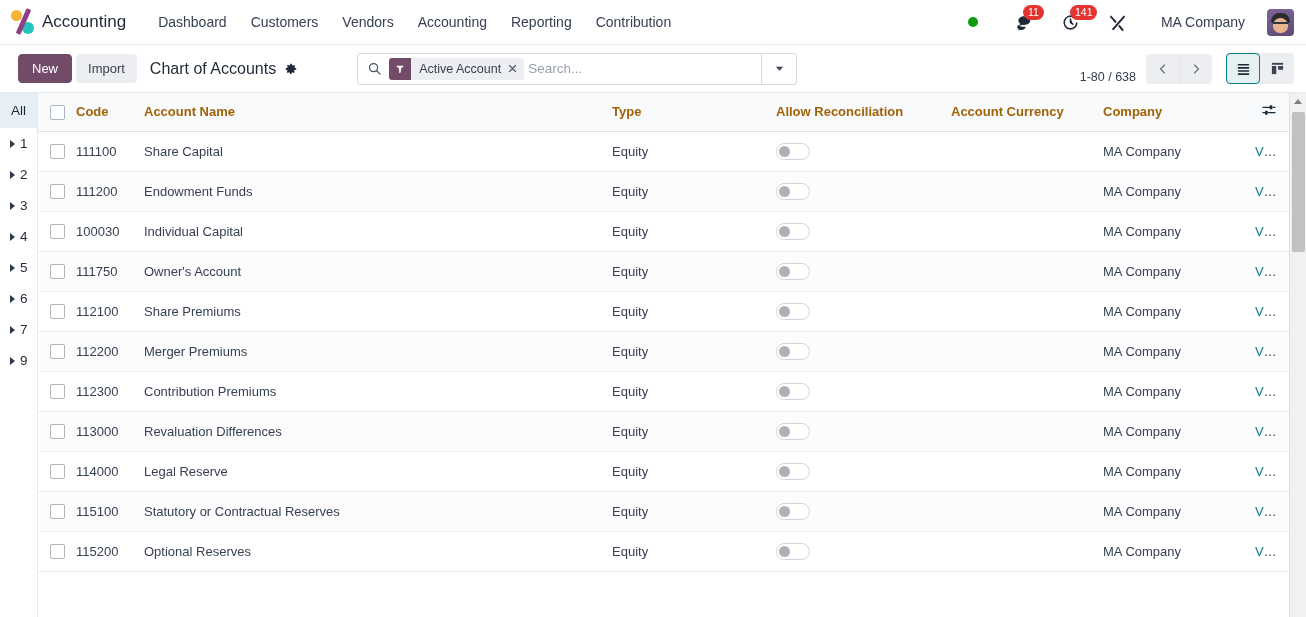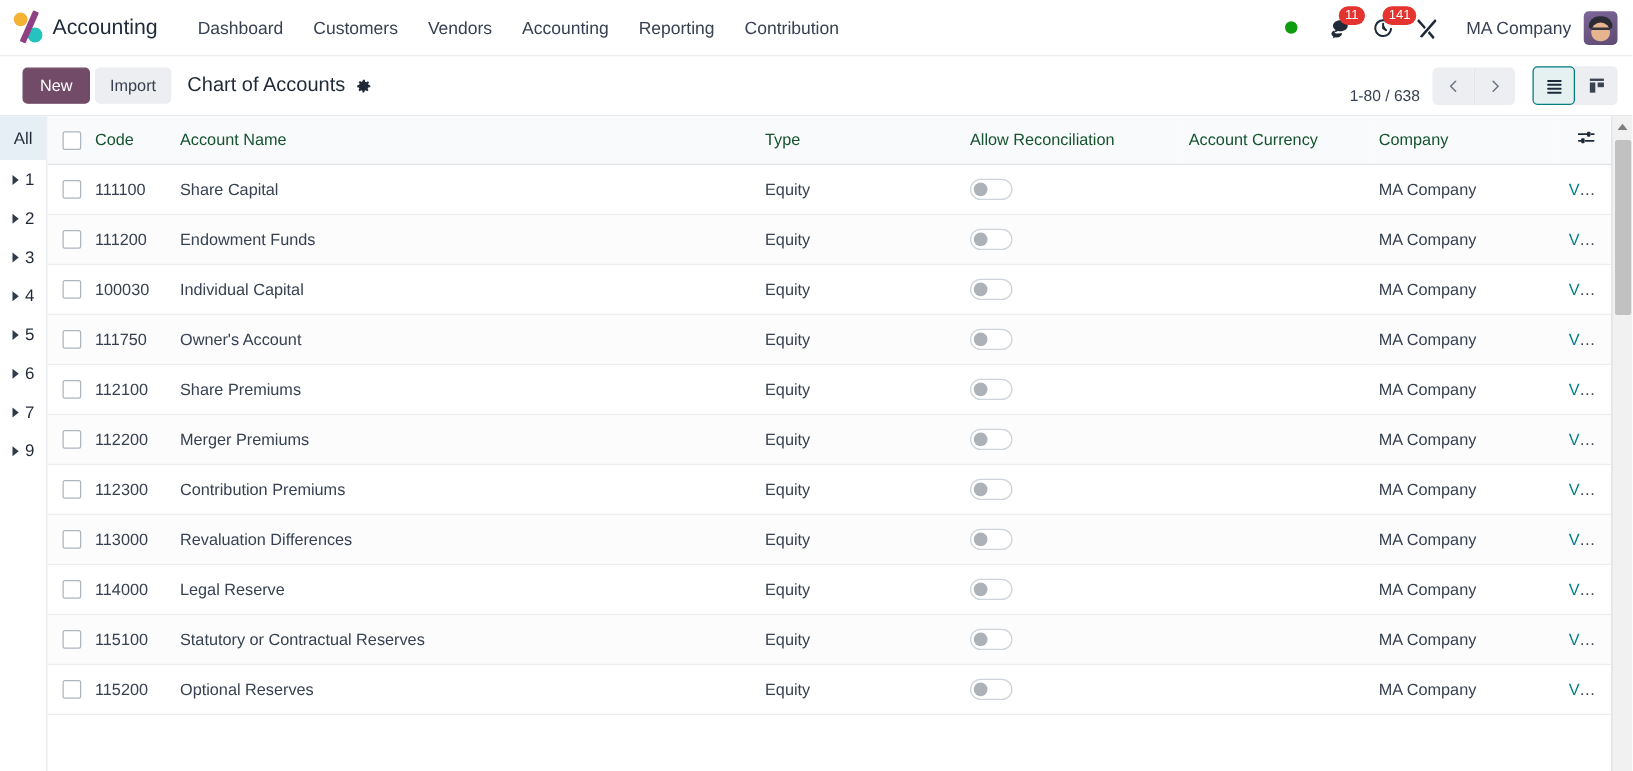--- a/index.html
+++ b/index.html
@@ -59,21 +59,21 @@
     padding: 6px 12px;
     border-radius: 3px;
     white-space: nowrap;
     cursor: pointer;
   }
 
   .nav-right {
     margin-left: auto;
     display: flex;
     align-items: center;
-    gap: 0;
+    gap: 12px;
   }
   .status-dot {
     width: 10px; height: 10px;
     border-radius: 50%;
     background: #0f9d0f;
     margin-right: 16px;
   }
   .nav-ico-wrap {
     position: relative;
     padding: 0 8px;
@@ -321,22 +321,22 @@
   table.list {
     width: 100%;
     border-collapse: collapse;
     table-layout: fixed;
   }
   table.list thead th {
     height: 38px;
     background: #f9fafb;
     border-bottom: 1px solid #dfe3e8;
     font-size: 13px;
-    font-weight: normal;
-    color: #14532d;
+    font-weight: bold;
+    color: #a16207;
     text-align: left;
     padding: 0 8px;
     white-space: nowrap;
     cursor: pointer;
   }
   table.list tbody td {
     height: 40px;
     border-bottom: 1px solid #eceef1;
     font-size: 13px;
     color: #374151;
@@ -483,20 +483,50 @@
   <button class="btn-import">Import</button>
 
   <span class="page-title">Chart of Accounts</span>
   <span class="title-gear">
     <svg width="14" height="14" viewBox="0 0 24 24">
       <path fill="#1f2937" d="M12 8.2a3.8 3.8 0 1 0 0 7.6 3.8 3.8 0 0 0 0-7.6zm0 5.8a2 2 0 1 1 0-4 2 2 0 0 1 0 4z"></path>
       <path fill="#1f2937" d="M21 13.2v-2.4l-2.3-.4a6.9 6.9 0 0 0-.7-1.7l1.3-1.9-1.7-1.7-1.9 1.3a6.9 6.9 0 0 0-1.7-.7L13.2 3h-2.4l-.4 2.3a6.9 6.9 0 0 0-1.7.7L6.8 4.7 5.1 6.4l1.3 1.9c-.3.5-.5 1.1-.7 1.7L3 10.8v2.4l2.3.4c.2.6.4 1.2.7 1.7l-1.3 1.9 1.7 1.7 1.9-1.3c.5.3 1.1.5 1.7.7l.4 2.3h2.4l.4-2.3c.6-.2 1.2-.4 1.7-.7l1.9 1.3 1.7-1.7-1.3-1.9c.3-.5.5-1.1.7-1.7l2.3-.4z"></path>
     </svg>
   </span>
 
+  <div class="searchwrap">
+    <span class="search-ico">
+      <svg width="15" height="15" viewBox="0 0 24 24">
+        <circle cx="10.5" cy="10.5" r="6.5" fill="none" stroke="#4b5563" stroke-width="2"></circle>
+        <path stroke="#4b5563" stroke-width="2" stroke-linecap="round" d="M15.5 15.5L21 21"></path>
+      </svg>
+    </span>
+
+    <div class="facet">
+      <span class="facet-ico">
+        <svg width="10" height="10" viewBox="0 0 24 24">
+          <path fill="#ffffff" d="M3 4h18l-7 8.2V20l-4 2v-9.8z"></path>
+        </svg>
+      </span>
+      <span class="facet-label">Active Account</span>
+      <span class="facet-x">
+        <svg width="9" height="9" viewBox="0 0 24 24">
+          <path stroke="#4b5563" stroke-width="3" stroke-linecap="round" d="M4 4l16 16M20 4L4 20"></path>
+        </svg>
+      </span>
+    </div>
+
+    <input class="search-input" type="text" autofocus="" placeholder="Search..." style="">
+
+    <span class="search-caret">
+      <svg width="11" height="11" viewBox="0 0 24 24">
+        <path fill="#3b4453" d="M4 8h16l-8 9z"></path>
+      </svg>
+    </span>
+  </div>
 
   <div class="cp-right">
     <span class="pager-text">1-80 / 638</span>
     <button class="pager-btn">
       <svg width="12" height="12" viewBox="0 0 24 24">
         <path fill="none" stroke="#6b7280" stroke-width="2.4" stroke-linecap="round" stroke-linejoin="round" d="M15 4L7 12l8 8"></path>
       </svg>
     </button>
     <button class="pager-btn">
       <svg width="12" height="12" viewBox="0 0 24 24">

